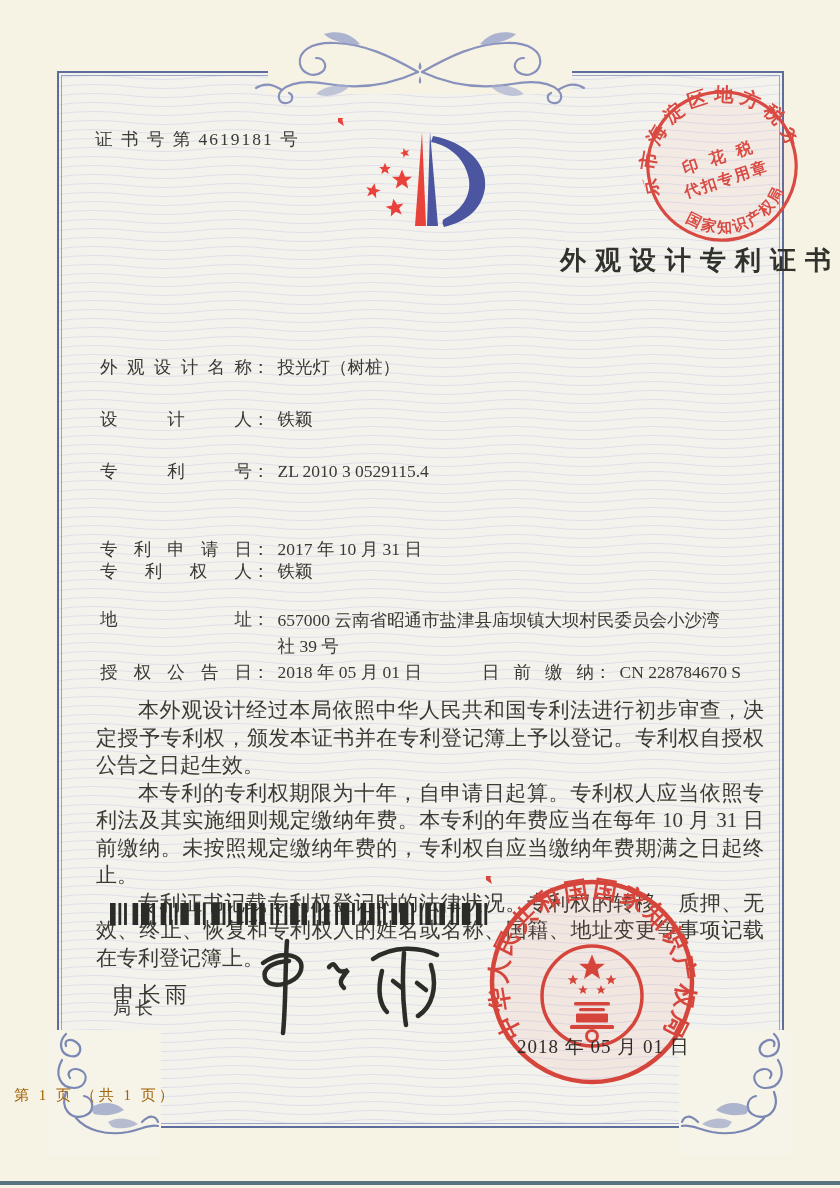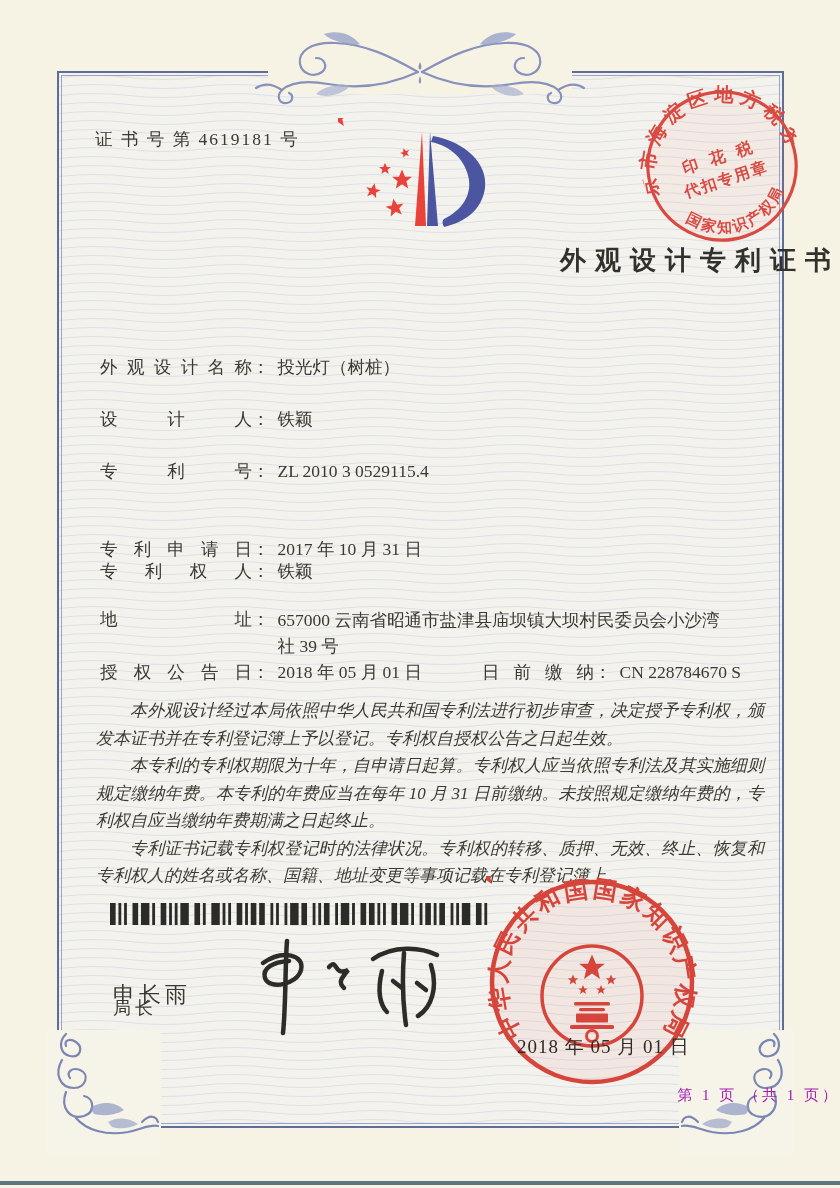--- a/index.html
+++ b/index.html
@@ -34,32 +34,32 @@
   .row-patno{top:459px;}
   .row-filing{top:537px;}
   .row-patentee{top:559px;}
   .row-address{top:607px;display:flex;white-space:normal;}
   .row-address .avalue{width:444px;line-height:26px;}
   .row-grant{top:660px;right:40px;}
   .grant2{position:absolute;left:382px;top:0;}
   .flabel2{display:inline-block;width:112px;text-align:justify;text-align-last:justify;}
   .paras{
     position:absolute;left:96px;top:697px;width:668px;
-    font-size:17px;line-height:27.5px;text-align:justify;color:#3b3b33;font-style:italic;
+    font-size:21px;line-height:27.5px;text-align:justify;color:#3b3b33;
   }
   .paras p{margin:0;text-indent:2em;}
   .barcode{position:absolute;left:110px;top:903px;width:380px;height:22px;}
   .barcode svg{width:100%;height:100%;display:block;}
   .sig-title{position:absolute;left:113px;top:996px;font-size:18px;letter-spacing:4px;}
   .sig-name{position:absolute;left:113px;top:980px;font-size:22px;letter-spacing:4px;}
   .signature{position:absolute;left:225px;top:935px;}
   .office-seal{position:absolute;left:486px;top:876px;}
   .seal-date{position:absolute;left:517px;top:1034px;font-size:19px;letter-spacing:1px;color:#2f2b26;z-index:7;}
   .tax-stamp{position:absolute;left:642px;top:86px;transform:rotate(-18deg);z-index:6;}
-  .footer{position:absolute;left:0;right:0;top:1086px;text-align:right;font-size:15px;letter-spacing:3px;color:#a21caf;margin-left:14px;}
+  .footer{position:absolute;left:0;right:0;top:1086px;text-align:left;font-size:15px;letter-spacing:3px;color:#a16207;margin-left:14px;}
   .page-edge{position:absolute;left:0;right:0;top:1181px;height:4px;background:#587580;z-index:8;}
   svg text{font-family:"Liberation Serif", serif;}
 </style>
 </head>
 <body>
 
 <div class="frame">
   <svg class="waves" xmlns="http://www.w3.org/2000/svg" preserveAspectRatio="none">
     <defs>
       <pattern id="wv" width="140" height="9" patternUnits="userSpaceOnUse">

